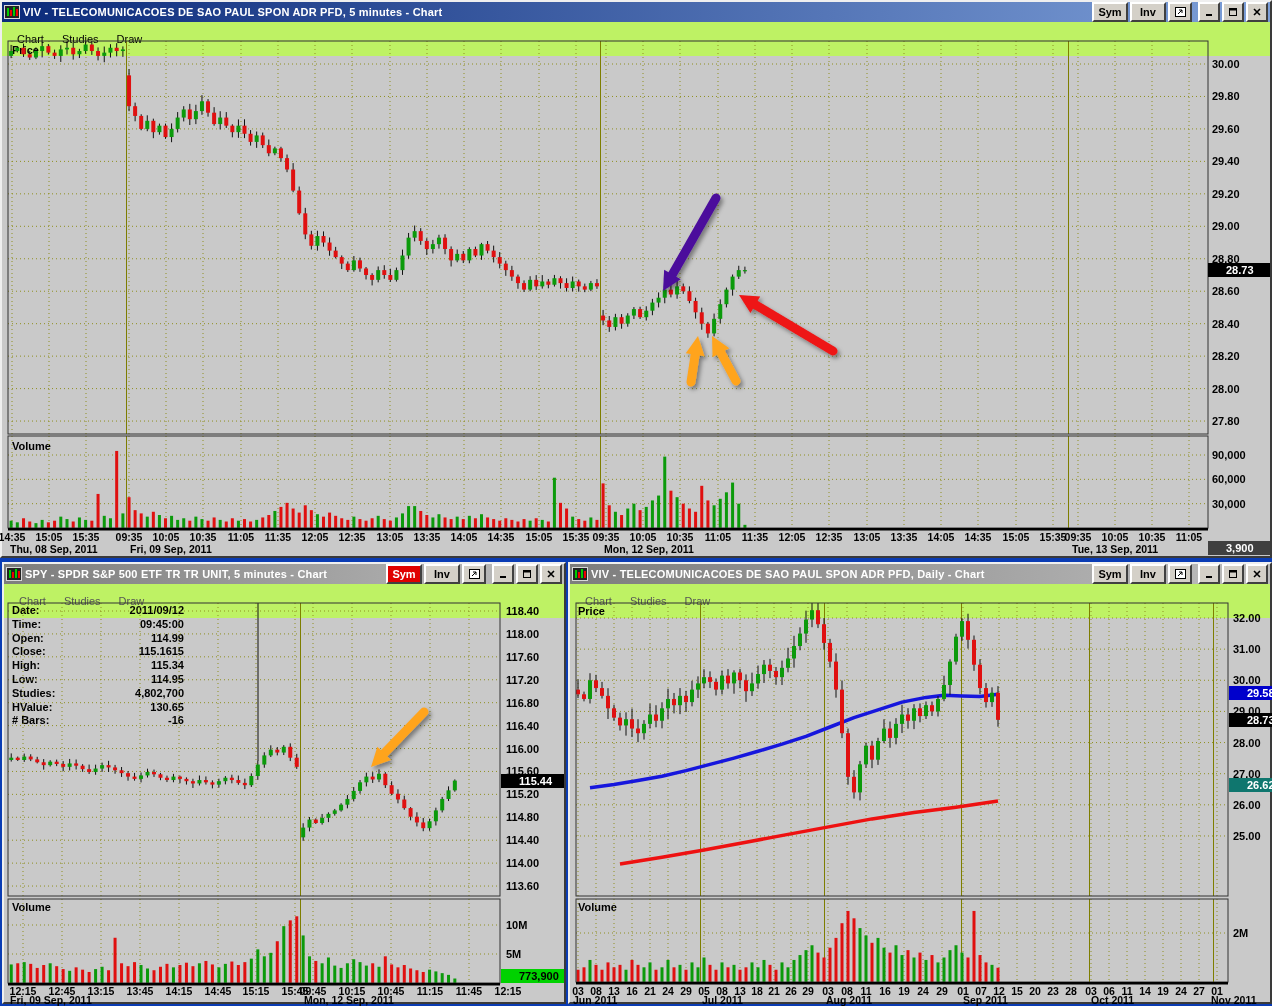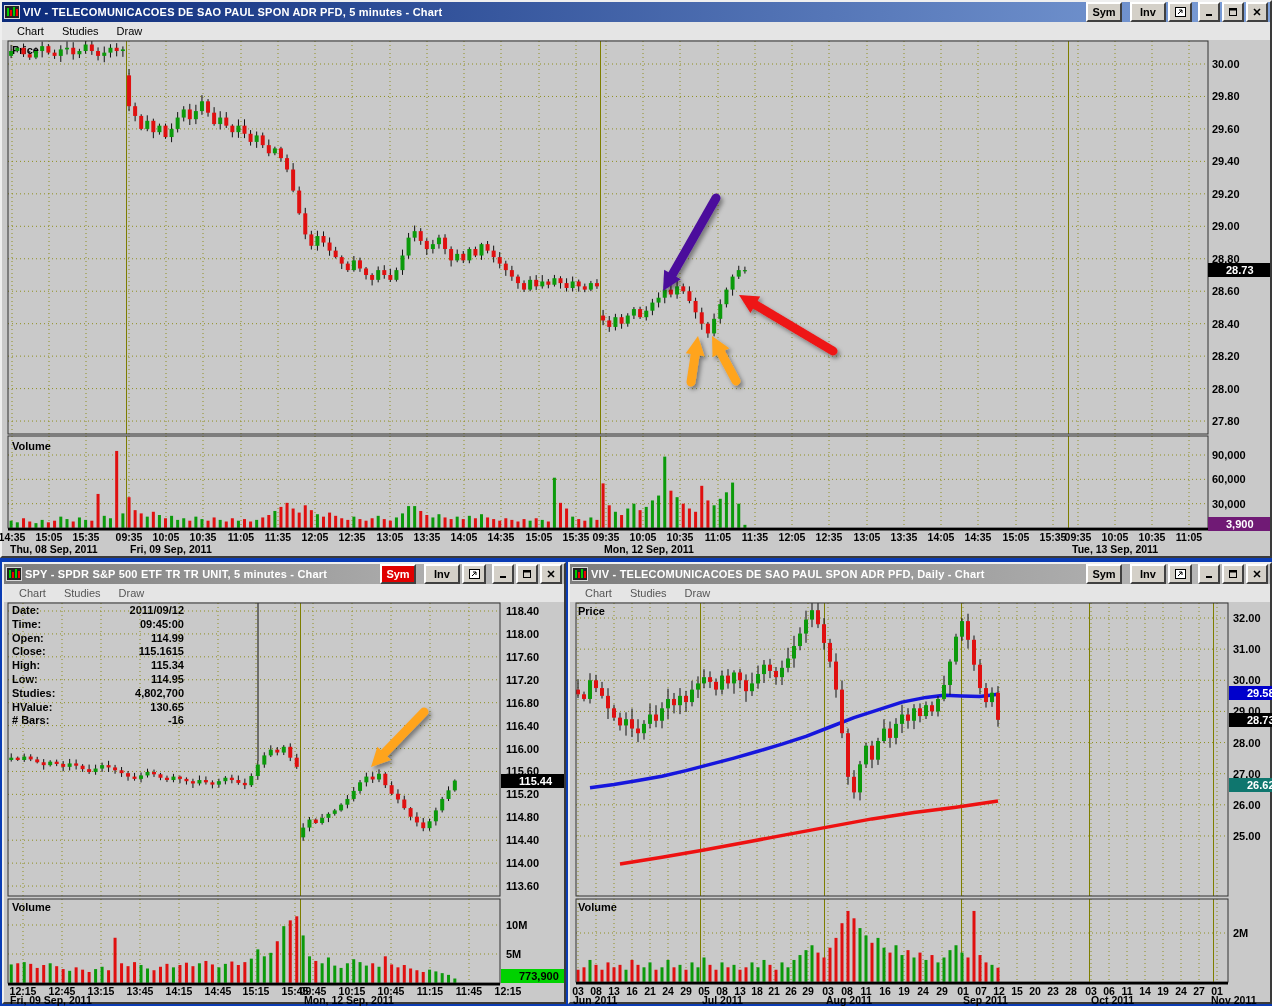--- a/index.html
+++ b/index.html
@@ -10,25 +10,25 @@
   .titlebar{height:20px;display:flex;align-items:center;padding:0 2px;gap:3px;}
   .titlebar.active{background:linear-gradient(90deg,#0b2a7a,#7d9fd8);}
   .titlebar.inactive{background:linear-gradient(90deg,#7d7d7d,#bdbdbd);}
   .ttext{color:#fff;font-weight:bold;font-size:11px;white-space:nowrap;overflow:hidden;
          flex:1;letter-spacing:0.2px;}
   .ticon{width:16px;height:14px;flex:0 0 auto;}
   .tbtns{display:flex;gap:2px;align-items:center;flex:0 0 auto;}
   .b3{background:#d4d0c8;border:2px solid;border-color:#fff #404040 #404040 #fff;
       font-size:11px;font-weight:bold;color:#000;display:flex;align-items:center;
       justify-content:center;height:16px;box-sizing:content-box;cursor:default;}
-  .b3.cmd{width:32px;margin-left:6px;}
+  .b3.cmd{width:32px;}
   .b3.red{background:#e00000;color:#fff;}
   .b3.wctl{width:18px;}
   .b3.pop{width:20px;margin-right:4px;}
-  .menubar{height:18px;display:flex;align-items:center;background:#e5e5e5;
+  .menubar{height:34px;display:flex;align-items:center;background:#bef264;
            font-size:11px;gap:0;padding-left:6px;}
   .menubar .mi{padding:2px 9px;color:#000;}
   .menubar.inactive .mi{color:#555;}
   .plabel{position:absolute;font-size:11px;font-weight:bold;color:#000;z-index:4;}
   .datapanel{position:absolute;z-index:4;font-size:11px;font-weight:bold;color:#000;
              width:172px;}
   .datapanel .row{display:flex;justify-content:space-between;line-height:13.8px;}
   .marker{position:absolute;z-index:6;font-size:11px;font-weight:bold;color:#fff;
           display:flex;align-items:center;padding-left:18px;height:14px;box-sizing:border-box;}
   #chartsvg{position:absolute;left:0;top:0;z-index:5;}
@@ -1414,21 +1414,21 @@
         <rect x="990.5" y="964.85" width="3" height="17.149999999999977" fill="#0b9a0b"></rect>
         <rect x="996.5" y="967.7488155" width="3" height="14.251184500000022" fill="#e01010"></rect>
       </g>
       <rect x="576" y="603" width="652" height="293" fill="none" stroke="#333" stroke-width="1"></rect>
       <rect x="576" y="899" width="652" height="83" fill="none" stroke="#333" stroke-width="1"></rect>
       <rect x="576" y="982" width="652" height="2.5" fill="#000"></rect>
     </g>
   </svg>
 <div id="markers">
     <div class="marker" style="left: 1208px; top: 263px; width: 62px; background: rgb(0, 0, 0); color: rgb(255, 255, 255);">28.73</div>
-    <div class="marker" style="left: 1208px; top: 517px; width: 62px; background: #701a75; color: rgb(255, 255, 255);">3,900</div>
+    <div class="marker" style="left: 1208px; top: 541px; width: 62px; background: #404040; color: rgb(255, 255, 255);">3,900</div>
     <div class="marker" style="left: 501px; top: 774px; width: 63px; background: rgb(0, 0, 0); color: rgb(255, 255, 255);">115.44</div>
     <div class="marker" style="left: 501px; top: 969px; width: 63px; background: rgb(0, 210, 0); color: rgb(0, 0, 0);">773,900</div>
     <div class="marker" style="left: 1229px; top: 686px; width: 43px; background: rgb(0, 0, 204); color: rgb(255, 255, 255);">29.58</div>
     <div class="marker" style="left: 1229px; top: 713px; width: 43px; background: rgb(0, 0, 0); color: rgb(255, 255, 255);">28.73</div>
     <div class="marker" style="left: 1229px; top: 778px; width: 59px; background: #0f766e; color: rgb(255, 255, 255);">26.62</div>
     <div class="marker" style="left: 1229px; top: 958px; width: 43px; background: rgb(0, 210, 0); color: rgb(0, 0, 0); margin-left: 46px;">581,681</div>
   </div>
 <svg id="arrowsvg" width="1272" height="1006">
   <defs>
     <filter id="ash" x="-40%" y="-40%" width="180%" height="180%">

